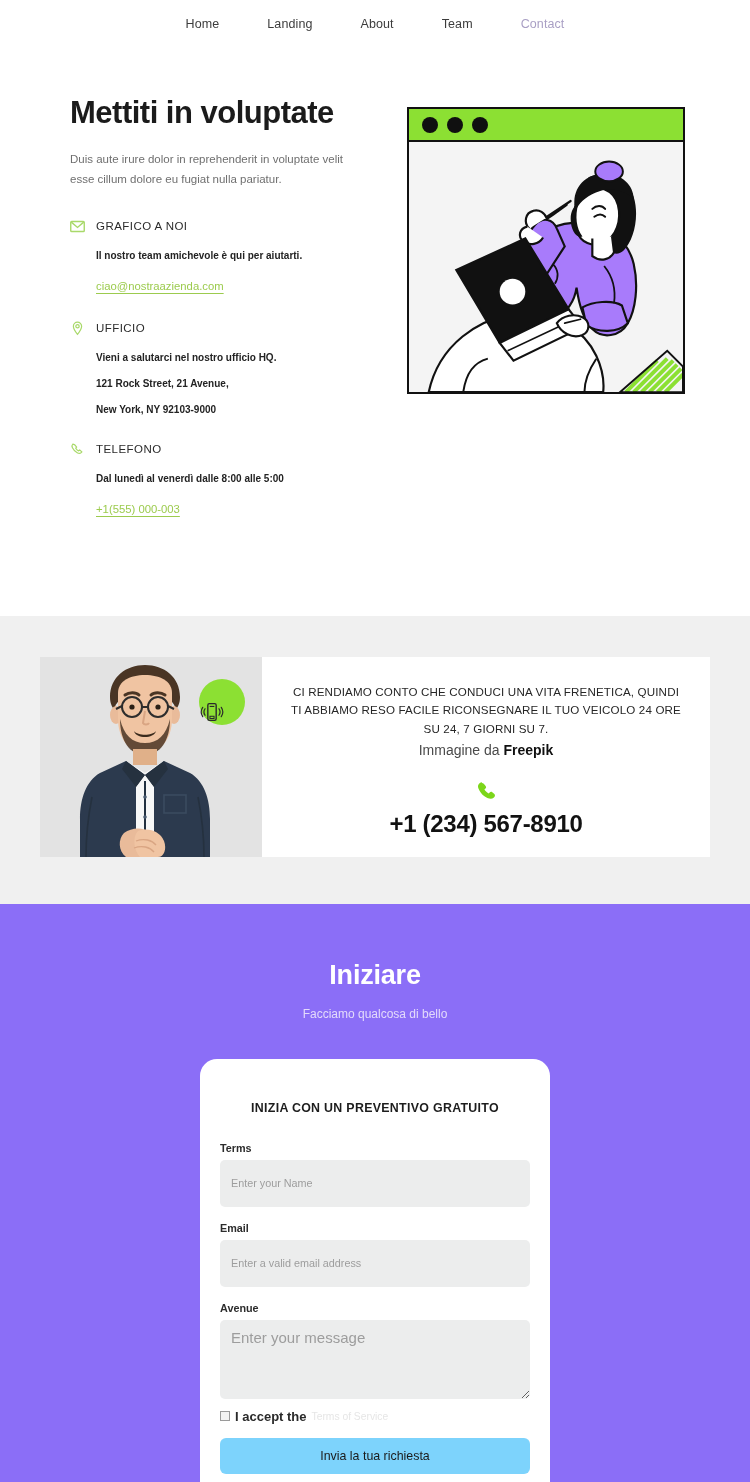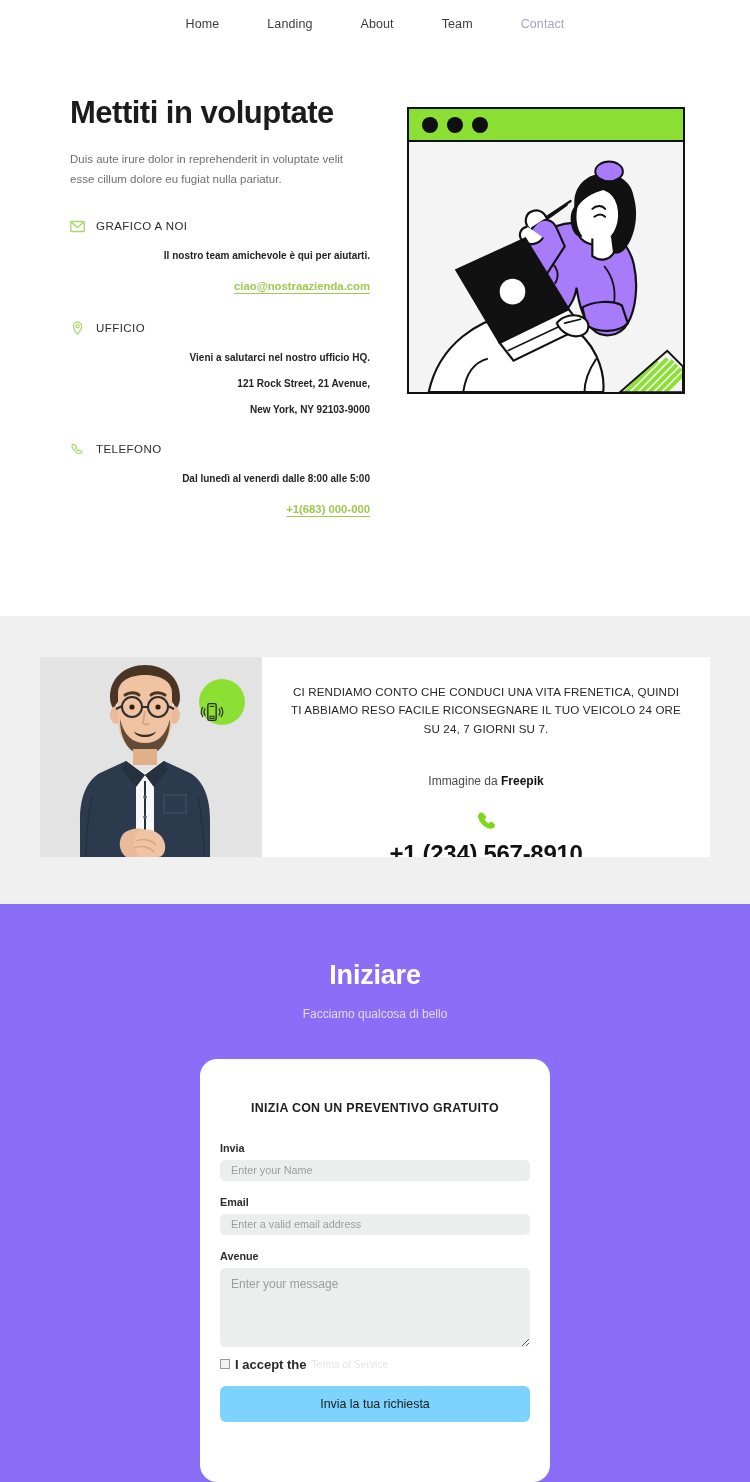--- a/index.html
+++ b/index.html
@@ -57,21 +57,21 @@
     margin-bottom: 18px;
   }
   .hero-sub {
     font-size: 11.5px;
     color: #6f6f6f;
     line-height: 1.75;
     margin-bottom: 30px;
     max-width: 280px;
   }
 
-  .contact-block { margin-bottom: 27px; text-align: right; }
+  .contact-block { margin-bottom: 27px; }
   .contact-head {
     display: flex;
     align-items: center;
     gap: 11px;
     margin-bottom: 16px;
   }
   .contact-ico {
     width: 15px; height: 15px;
     flex: none;
     display: flex; align-items: center; justify-content: center;
@@ -86,21 +86,21 @@
   .contact-body { padding-left: 26px; }
   .contact-line {
     font-size: 10px;
     font-weight: bold;
     color: #232323;
     line-height: 1.1;
     margin-bottom: 15px;
   }
   .contact-link {
     font-size: 11.3px;
-    font-weight: bold;
+    font-weight: normal;
     color: #9ccb4e;
     text-decoration: underline;
     text-underline-offset: 3px;
     cursor: pointer;
     display: inline-block;
   }
 
   
   .hero-right {
     margin-left: auto;
@@ -173,22 +173,22 @@
     text-align: center;
   }
   .banner-headline {
     font-size: 11.6px;
     color: #262626;
     line-height: 1.58;
     letter-spacing: .15px;
     max-width: 395px;
   }
   .banner-credit {
-    margin-top: 36px;
-    font-size: 12px;
+    margin-top: 4px;
+    font-size: 14px;
     color: #4a4a4a;
   }
   .banner-credit b { color: #101010; }
   .banner-phone {
     margin-top: 22px;
     display: flex;
     align-items: center;
     gap: 9px;
     font-size: 24px;
     font-weight: bold;
@@ -236,40 +236,40 @@
   }
   .field-label {
     font-size: 10.8px;
     font-weight: bold;
     color: #2c2c2c;
     margin-bottom: 6px;
     display: block;
   }
   .field-input {
     width: 100%;
-    height: 21px;
+    height: 47px;
     background: #eceded;
     border: none;
     border-radius: 5px;
     padding: 0 11px;
     font-size: 10.8px;
     color: #333;
     font-family: "Liberation Sans", sans-serif;
     outline: none;
     margin-bottom: 15px;
   }
   .field-input::placeholder { color: #9d9d9d; }
   .field-textarea {
     width: 100%;
     height: 79px;
     background: #eceded;
     border: none;
     border-radius: 5px;
     padding: 9px 11px;
-    font-size: 12px;
+    font-size: 15px;
     color: #333;
     font-family: "Liberation Sans", sans-serif;
     outline: none;
     resize: vertical;
     display: block;
     margin-bottom: 10px;
   }
   .field-textarea::placeholder { color: #9d9d9d; }
   .accept-row {
     display: flex;
@@ -365,21 +365,21 @@
         <div class="contact-head">
           <span class="contact-ico">
             <svg viewBox="0 0 16 16" width="15" height="15">
               <path d="M3 2.2 C2 3.2 1.8 4.6 2.6 6.2 c1 2.1 2.9 4.1 5.1 5.3 1.7.9 3.2.8 4.2-.2 l.8-.8 -2.4-2 -1.2 1 c-1.1-.5-2.3-1.7-3-2.9 l1-1.1 -2-2.4z" fill="none" stroke="#a9d96a" stroke-width="1.3" stroke-linejoin="round"></path>
             </svg>
           </span>
           <span class="contact-label">TELEFONO</span>
         </div>
         <div class="contact-body">
           <div class="contact-line">Dal lunedì al venerdì dalle 8:00 alle 5:00</div>
-          <a class="contact-link">+1(683) 000-000</a>
+          <a class="contact-link">+1(555) 000-003</a>
         </div>
       </div>
     </div>
 
     <div class="hero-right">
       <div class="illus-frame">
         <div class="illus-bar">
           <span class="illus-dot"></span>
           <span class="illus-dot"></span>
           <span class="illus-dot"></span>
@@ -543,21 +543,21 @@
     </div>
   </section>
 
   <section class="form-section">
     <h2 class="form-title">Iniziare</h2>
     <p class="form-sub">Facciamo qualcosa di bello</p>
 
     <div class="form-card">
       <div class="form-card-title">INIZIA CON UN PREVENTIVO GRATUITO</div>
 
-      <label class="field-label">Invia</label>
+      <label class="field-label">Terms</label>
       <input class="field-input" type="text" placeholder="Enter your Name" style="">
 
       <label class="field-label">Email</label>
       <input class="field-input" type="email" placeholder="Enter a valid email address" style="">
 
       <label class="field-label">Avenue</label>
       <textarea class="field-textarea" placeholder="Enter your message" style=""></textarea>
 
       <div class="accept-row">
         <span class="accept-box"></span>

